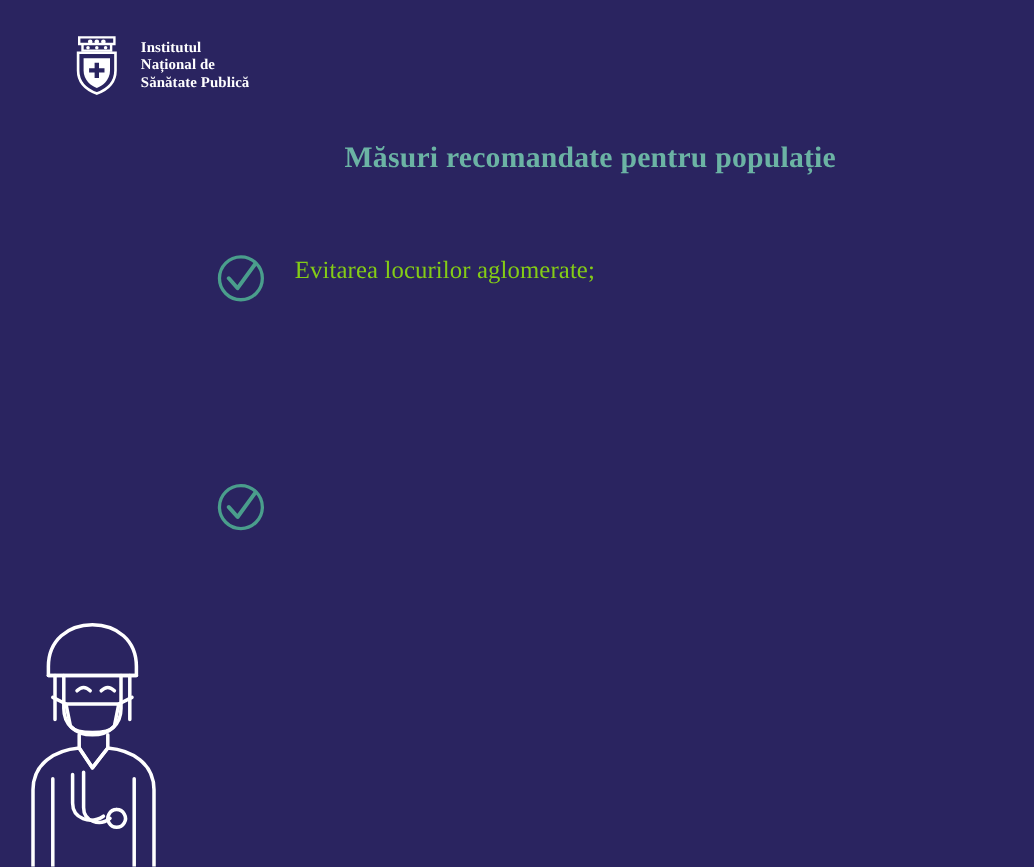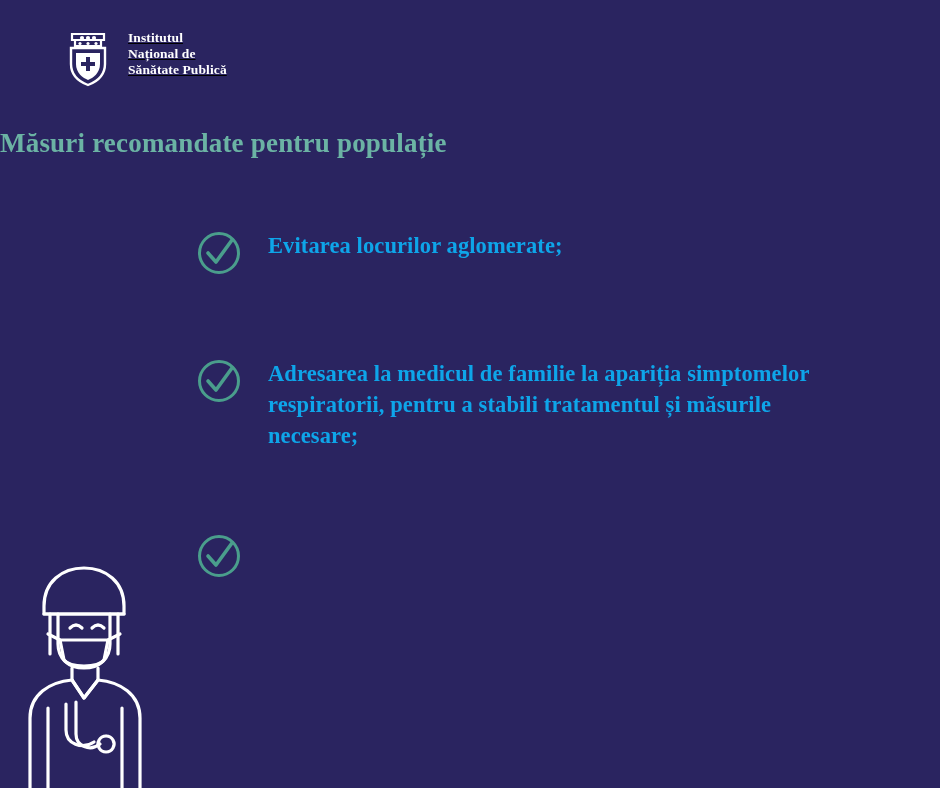--- a/index.html
+++ b/index.html
@@ -14,23 +14,22 @@
     overflow: hidden;
     position: relative;
   }
 
   
   .logo-block {
     position: absolute;
     top: 30px;
     left: 62px;
     display: flex;
-    align-items: flex-start;
+    align-items: center;
     gap: 14px;
-    text-decoration: underline;
   }
   .logo-mark {
     width: 52px;
     height: 58px;
     flex: none;
   }
   .logo-text {
     color: #ffffff;
     font-family: "Liberation Serif", serif;
     font-size: 13.5px;
@@ -39,21 +38,21 @@
     letter-spacing: 0.1px;
     white-space: pre-line;
   }
 
   
   .title {
     position: absolute;
     top: 128px;
     left: 0;
     width: 760px;
-    text-align: left;
+    text-align: right;
     color: #6bb3a4;
     font-family: "Liberation Serif", serif;
     font-size: 27px;
     font-weight: bold;
     letter-spacing: 0.2px;
   }
 
   
   .list {
     position: absolute;
@@ -66,24 +65,24 @@
     align-items: flex-start;
     gap: 26px;
   }
   .check-icon {
     width: 46px;
     height: 46px;
     flex: none;
     margin-top: 2px;
   }
   .item-text {
-    color: #0ea5e9;
+    color: #84cc16;
     font-family: "Liberation Serif", serif;
     font-size: 22.5px;
-    font-weight: bold;
+    font-weight: normal;
     line-height: 1.38;
     letter-spacing: 0.1px;
     padding-top: 2px;
   }
   .gap-1 { height: 80px; }
   .gap-2 { height: 80px; }
 
   
   .nurse {
     position: absolute;
@@ -126,29 +125,20 @@
       <svg width="46" height="46" viewBox="0 0 46 46" xmlns="http://www.w3.org/2000/svg">
         <circle cx="23" cy="23" r="19.5" stroke="#4a9e8c" stroke-width="3" fill="none"></circle>
         <path d="M12 23 L20 32 L36 10" stroke="#4a9e8c" stroke-width="3.6" fill="none" stroke-linecap="round" stroke-linejoin="round"></path>
       </svg>
     </span>
     <div class="item-text">Evitarea locurilor aglomerate;</div>
   </div>
 
   <div class="gap-1"></div>
 
-  <div class="list-item">
-    <span class="check-icon">
-      <svg width="46" height="46" viewBox="0 0 46 46" xmlns="http://www.w3.org/2000/svg">
-        <circle cx="23" cy="23" r="19.5" stroke="#4a9e8c" stroke-width="3" fill="none"></circle>
-        <path d="M12 23 L20 32 L36 10" stroke="#4a9e8c" stroke-width="3.6" fill="none" stroke-linecap="round" stroke-linejoin="round"></path>
-      </svg>
-    </span>
-    <div class="item-text">Adresarea la medicul de familie la apariția simptomelor respiratorii, pentru a stabili tratamentul și măsurile necesare;</div>
-  </div>
 
   <div class="gap-2"></div>
 
   <div class="list-item">
     <span class="check-icon">
       <svg width="46" height="46" viewBox="0 0 46 46" xmlns="http://www.w3.org/2000/svg">
         <circle cx="23" cy="23" r="19.5" stroke="#4a9e8c" stroke-width="3" fill="none"></circle>
         <path d="M12 23 L20 32 L36 10" stroke="#4a9e8c" stroke-width="3.6" fill="none" stroke-linecap="round" stroke-linejoin="round"></path>
       </svg>
     </span>

